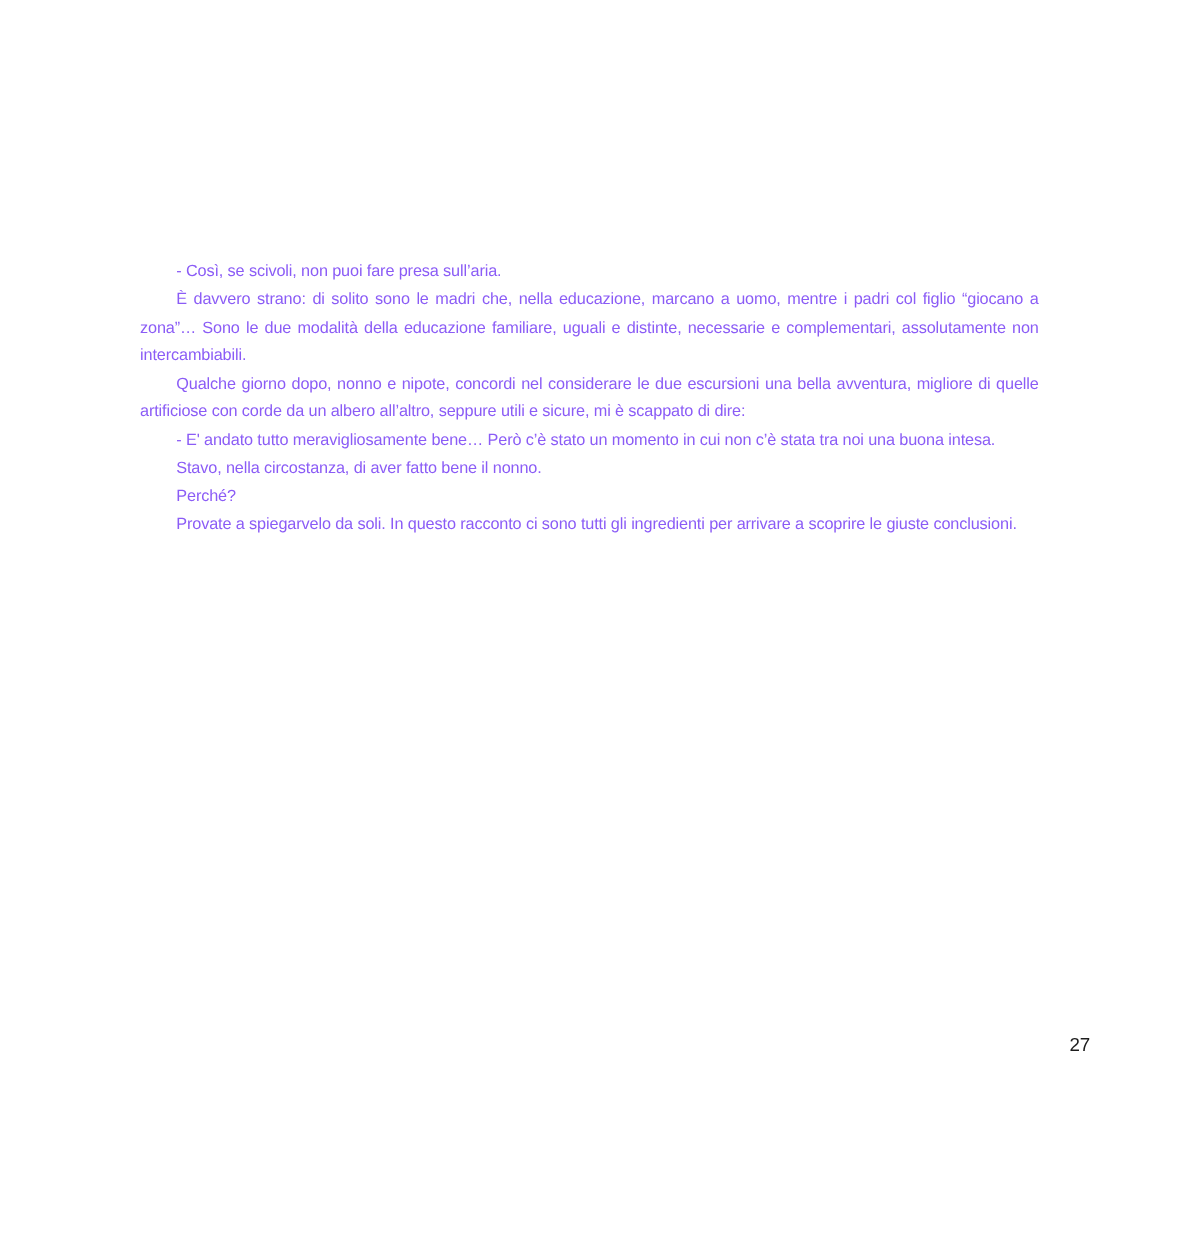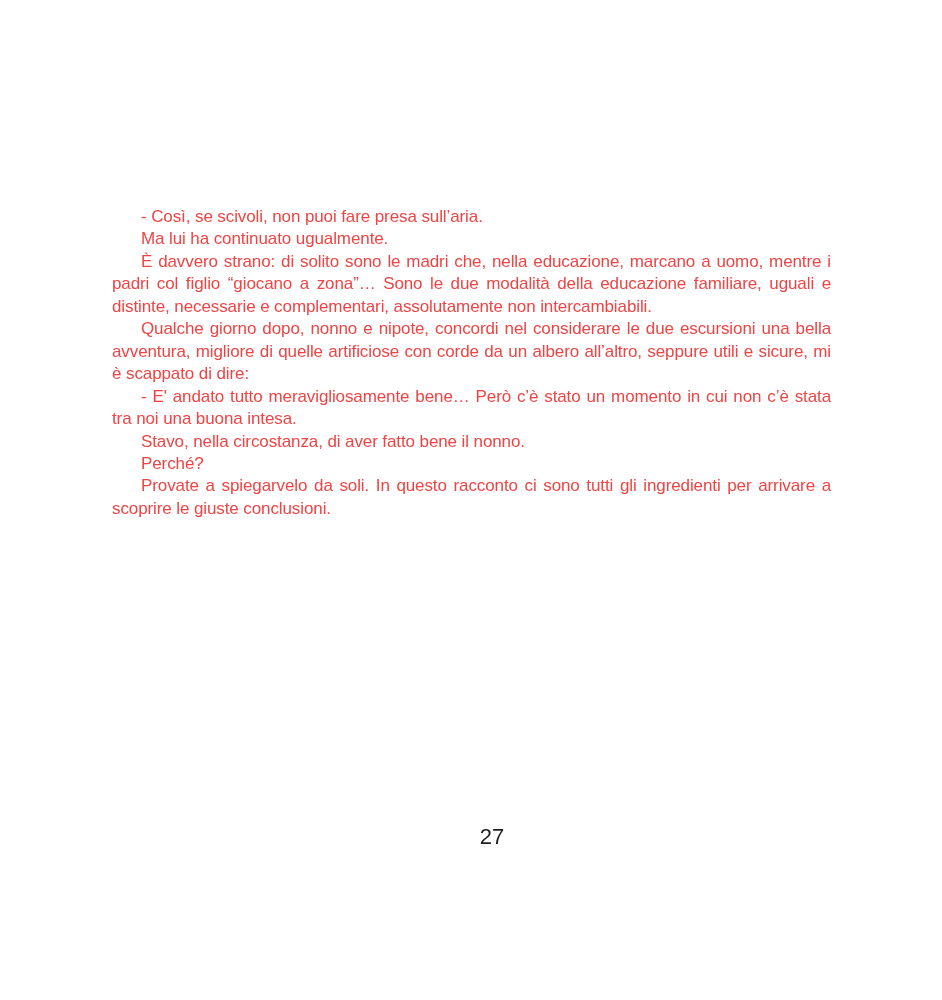--- a/index.html
+++ b/index.html
@@ -29,52 +29,51 @@
     left: 112px;
     top: 206px;
     width: 719px;
   }
 
   .para {
     margin: 0;
     text-align: justify;
     text-justify: inter-word;
     text-indent: 29px;
-    font-size: 17px;
+    font-size: 13px;
     line-height: 22.45px;
     letter-spacing: -0.1px;
     word-spacing: 0px;
-    color: #ef4444;
+    color: #8b5cf6;
   }
 
   
   .para:last-child {
     margin-bottom: 0;
   }
 
   .page-number {
     position: absolute;
     left: 112px;
     top: 826px;
     width: 760px;
-    text-align: center;
-    font-size: 22px;
+    text-align: right;
+    font-size: 15px;
     line-height: 22.45px;
     color: #1d1d1d;
     letter-spacing: -0.1px;
   }
 </style>
 </head>
 <body>
 
 <div class="page">
 
   <div class="text-block">
     <p class="para">- Così, se scivoli, non puoi fare presa sull’aria.</p>
-    <p class="para">Ma lui ha continuato ugualmente.</p>
     <p class="para">È davvero strano: di solito sono le madri che, nella educazione, marcano a uomo, mentre i padri col figlio “giocano a zona”… Sono le due modalità della educazione familiare, uguali e distinte, necessarie e complementari, assolutamente non intercambiabili.</p>
     <p class="para">Qualche giorno dopo, nonno e nipote, concordi nel considerare le due escursioni una bella avventura, migliore di quelle artificiose con corde da un albero all’altro, seppure utili e sicure, mi è scappato di dire:</p>
     <p class="para">- E' andato tutto meravigliosamente bene… Però c’è stato un momento in cui non c’è stata tra noi una buona intesa.</p>
     <p class="para">Stavo, nella circostanza, di aver fatto bene il nonno.</p>
     <p class="para">Perché?</p>
     <p class="para">Provate a spiegarvelo da soli. In questo racconto ci sono tutti gli ingredienti per arrivare a scoprire le giuste conclusioni.</p>
   </div>
 
   <div class="page-number">27</div>
 

